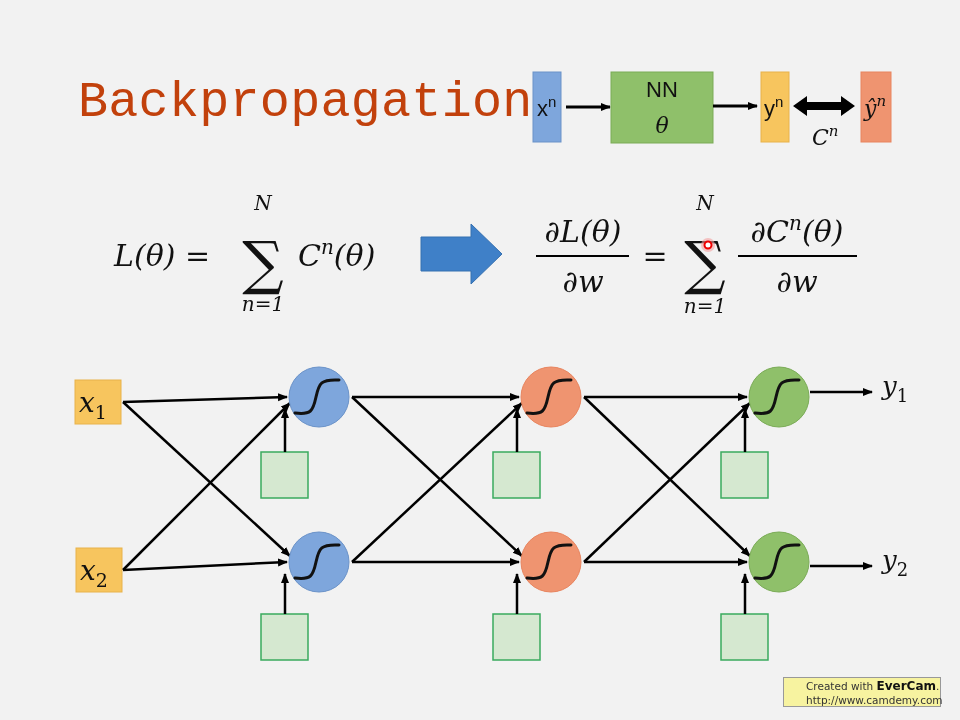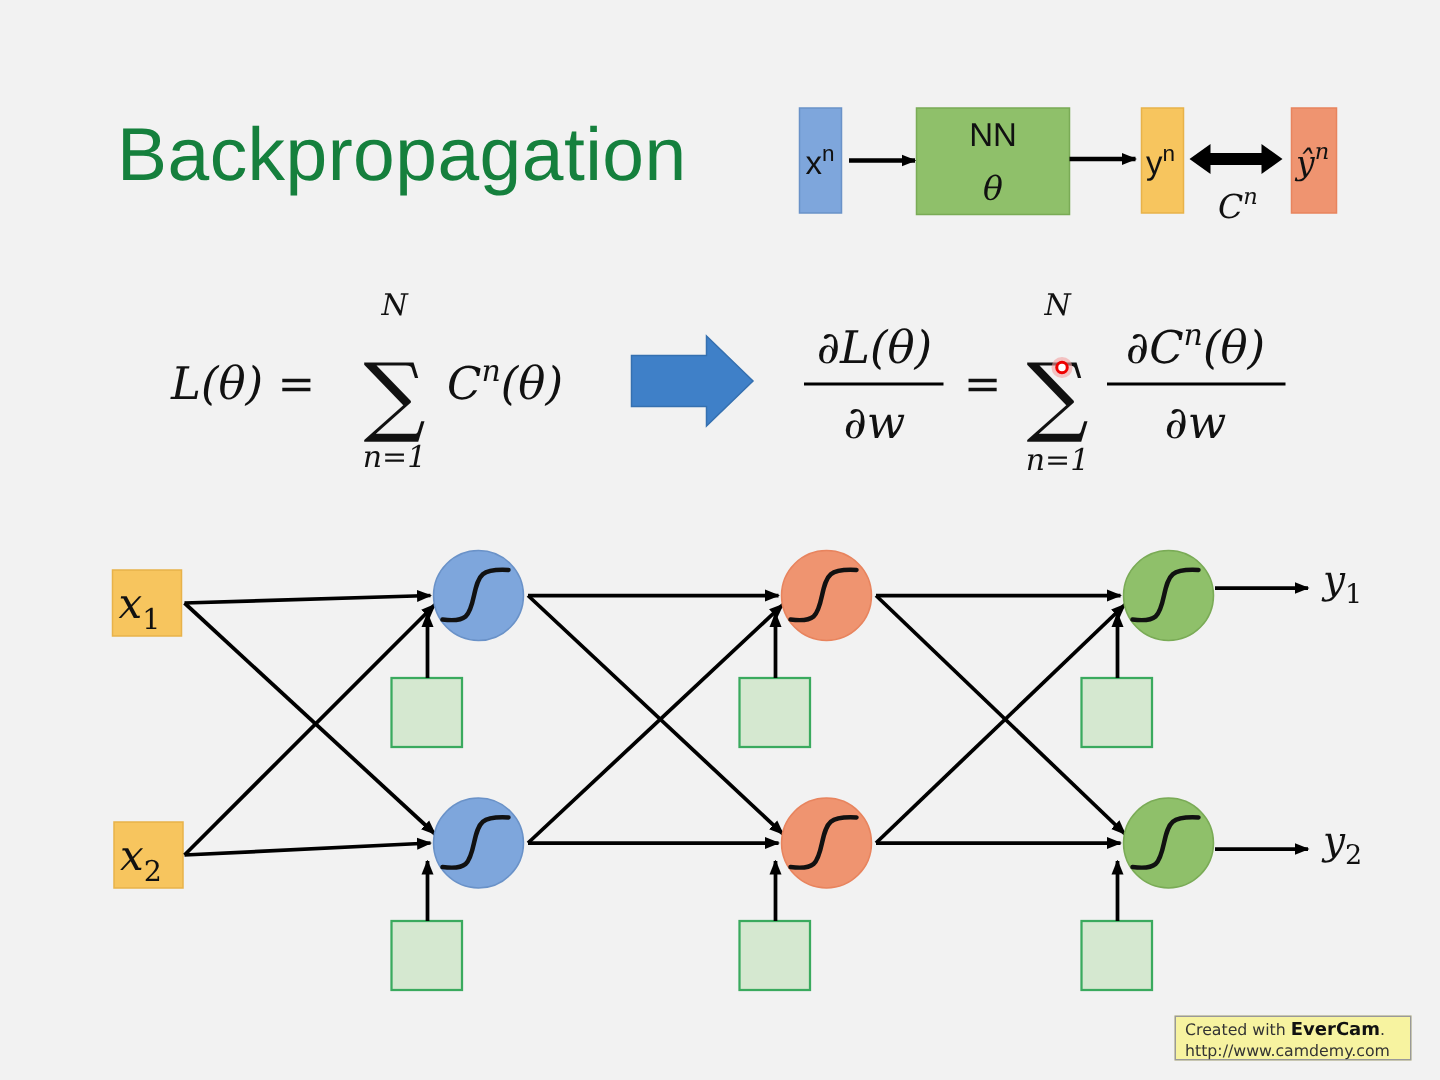--- a/index.html
+++ b/index.html
@@ -1,24 +1,24 @@
 <!DOCTYPE html>
 <html><head>
 <meta charset="utf-8">
 <style>
   html, body { margin:0; padding:0; }
   body { width:960px; height:720px; background:#f2f2f2; position:relative; overflow:hidden;
          font-family:"Liberation Sans", sans-serif; }
-  .title { position:absolute; left:78px; top:74px; font-size:50px; color:#15803d; letter-spacing:0.3px;
-           font-family:Liberation Sans, sans-serif; }
+  .title { position:absolute; left:78px; top:74px; font-size:50px; color:#c2410c; letter-spacing:0.3px;
+           font-family:Liberation Mono, monospace; }
   .math { font-family:"DejaVu Serif", serif; font-style:italic; color:#111; }
   svg#diagram { position:absolute; left:0; top:0; }
   .watermark { position:absolute; left:783px; top:677px; width:158px; height:30px;
                background:#f7f3a0; border:1px solid #999; font-family:"DejaVu Sans", sans-serif;
-               font-size:10.5px; line-height:14px; padding:1px 0 0 6px; color:#333; box-sizing:border-box; }
+               font-size:10.5px; line-height:14px; padding:1px 0 0 22px; color:#333; box-sizing:border-box; }
   .watermark b { color:#111; font-size:12px; }
 </style>
 </head>
 <body>
 
 <div class="title">Backpropagation</div>
 
 <svg id="diagram" width="960" height="720">
   <defs>
     <marker id="arr" markerWidth="10" markerHeight="10" refX="9" refY="5" orient="auto" markerUnits="userSpaceOnUse">

